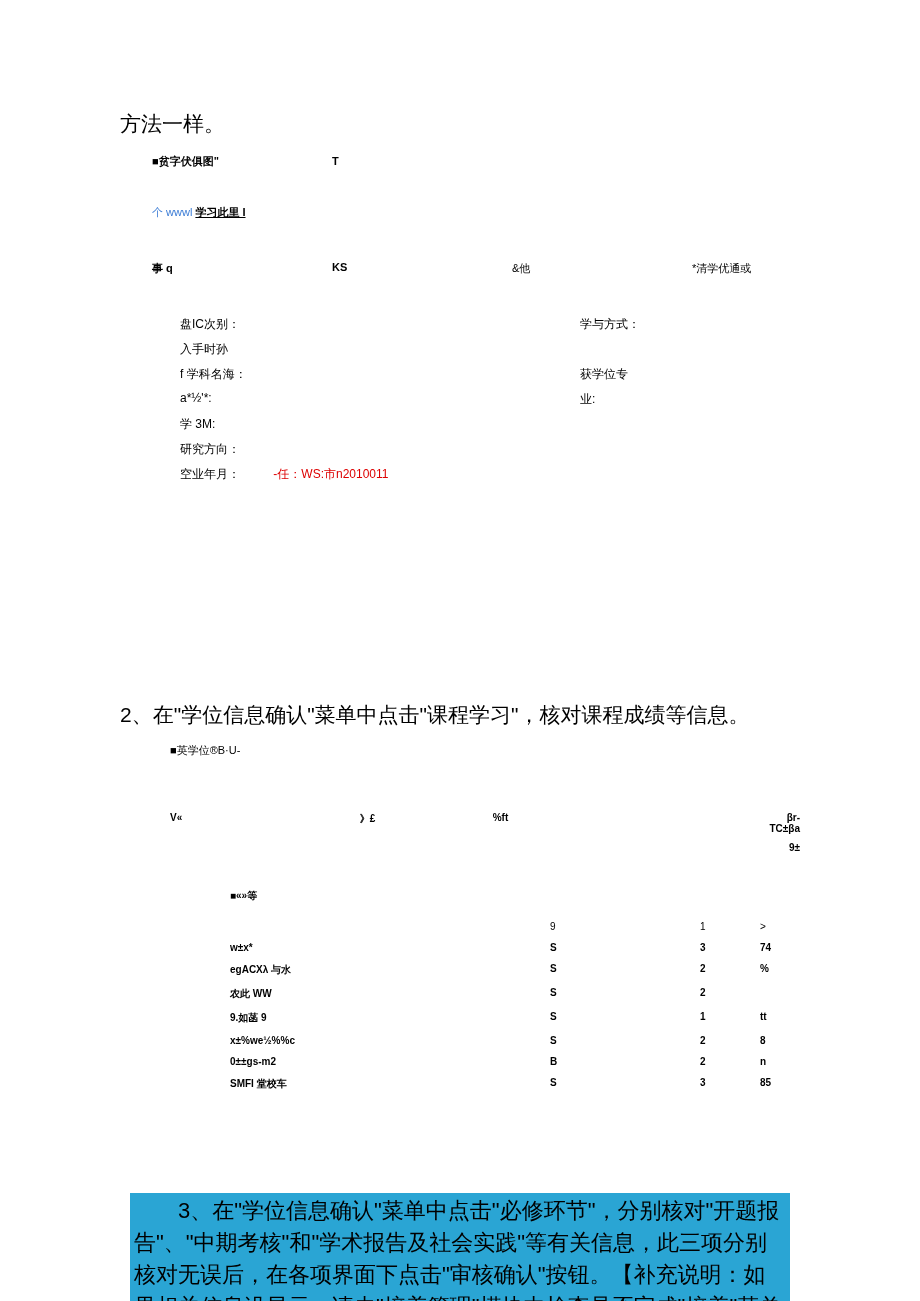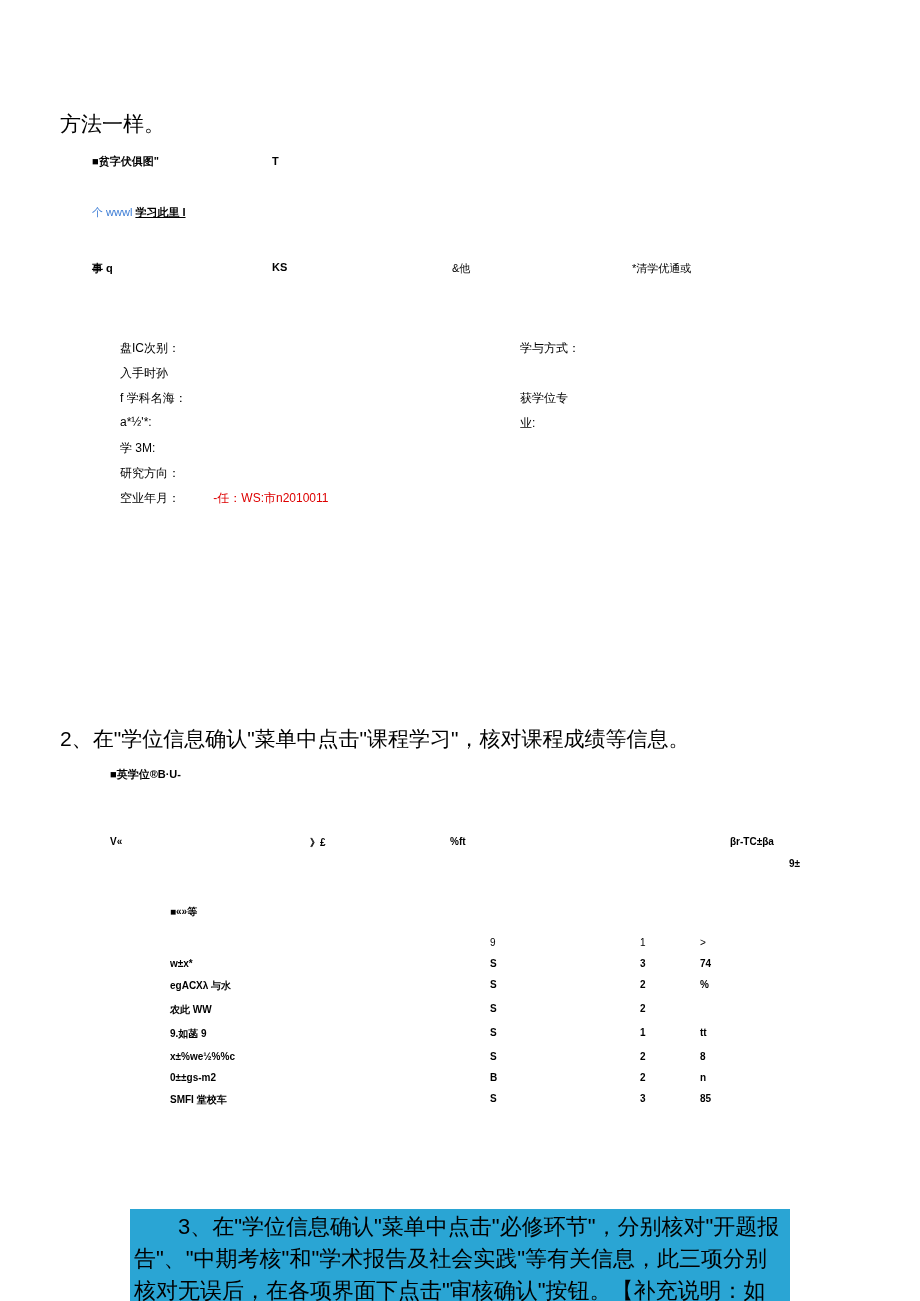--- a/index.html
+++ b/index.html
@@ -4,21 +4,21 @@
   <style>
     * { margin: 0; padding: 0; box-sizing: border-box; }
     body {
       width: 920px;
       background: #fff;
       font-family: "SimSun", "Microsoft YaHei", sans-serif;
       color: #000;
       padding: 0;
     }
     .page-content {
-      padding: 110px 120px 80px 60px;
+      padding: 110px 120px 80px 120px;
     }
     .heading-line {
       font-size: 21px;
       margin-bottom: 16px;
     }
     .fig1 {
       margin-left: 32px;
       font-size: 11px;
     }
     .fig1-title {
@@ -35,21 +35,21 @@
       margin-bottom: 41px;
     }
     .fig1-link .underline {
       color: #000;
       text-decoration: underline;
       font-weight: bold;
     }
     .fig1-tabs {
       display: flex;
       gap: 120px;
-      margin-bottom: 64px;
+      margin-bottom: 40px;
       font-weight: bold;
     }
     .fig1-tabs .tab-q { width: 60px; }
     .fig1-tabs .tab-ks { width: 60px; }
     .fig1-tabs .tab-others { width: 60px; font-weight: normal; }
     .fig1-tabs .tab-right { font-weight: normal; }
     .fig1-form {
       margin-left: 28px;
       font-size: 12px;
     }
@@ -64,21 +64,21 @@
 
     .step2-line {
       font-size: 21px;
       margin-bottom: 14px;
     }
     .fig2 {
       margin-left: 50px;
       font-size: 11px;
     }
     .fig2-title {
-      font-weight: bold;
+      font-weight: normal;
       margin-bottom: 54px;
     }
     .fig2-tabs {
       display: flex;
       font-size: 10px;
       font-weight: bold;
       margin-bottom: 8px;
     }
     .fig2-tabs .c1 { width: 200px; }
     .fig2-tabs .c2 { width: 140px; }

